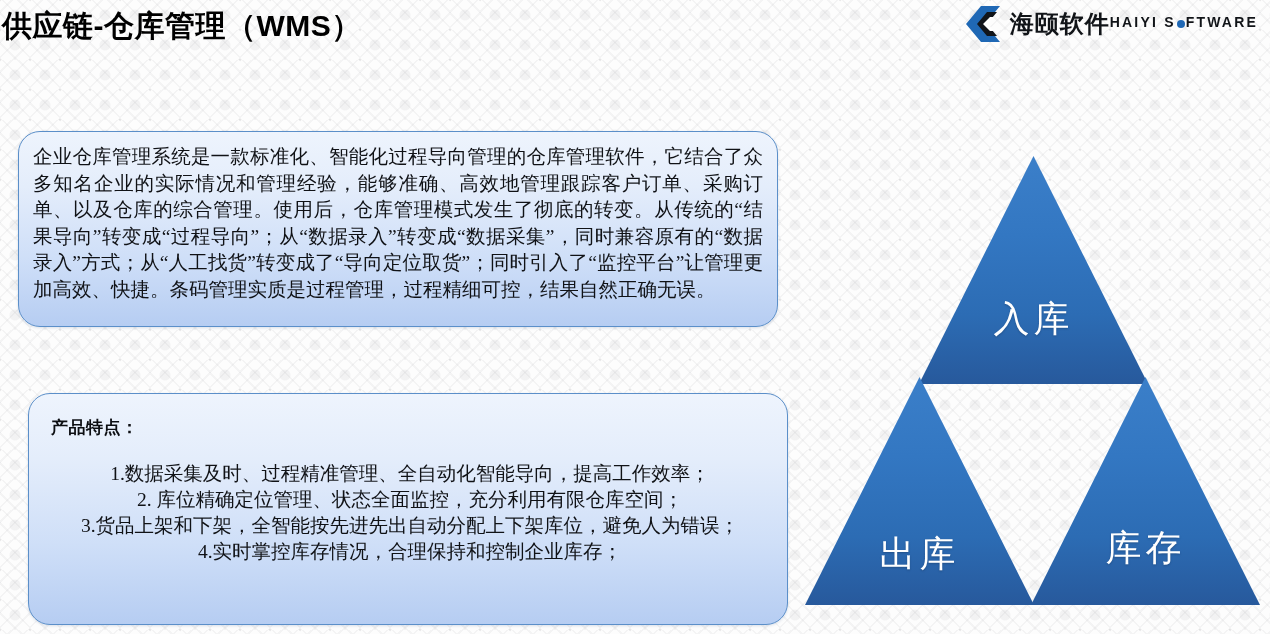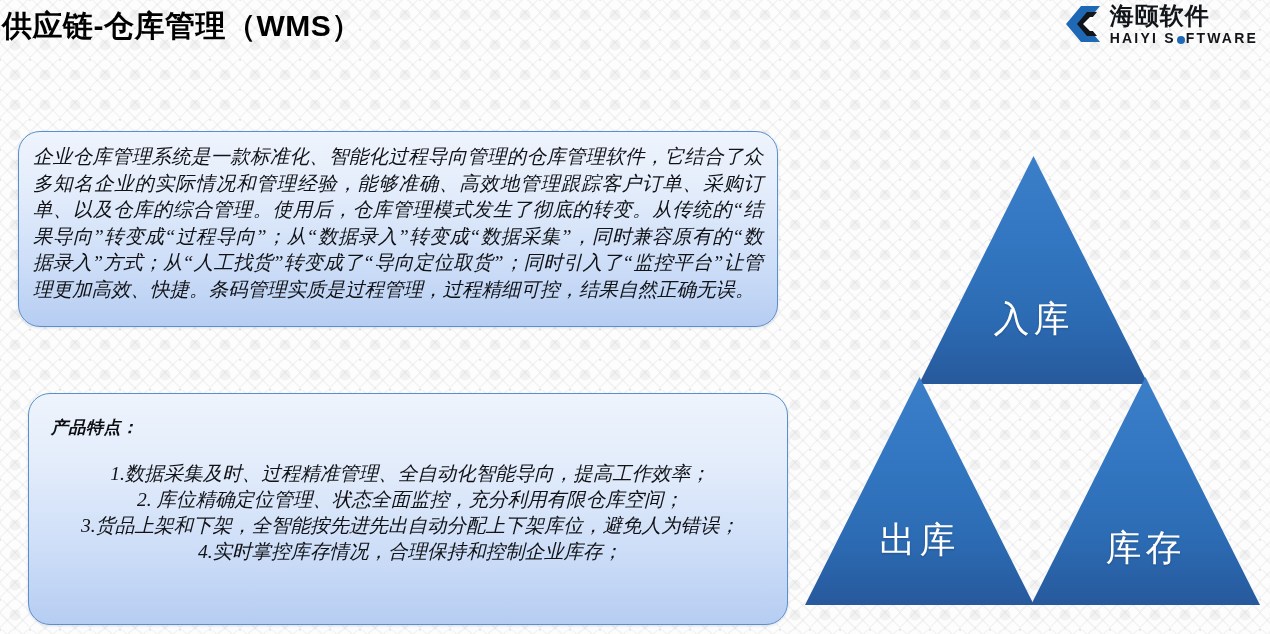--- a/index.html
+++ b/index.html
@@ -68,21 +68,21 @@
   }
   #logo .mark {
     width: 40px;
     height: 40px;
     position: relative;
     flex: none;
   }
   #logo .mark svg { display: block; }
   #logo .words {
     display: flex;
-    flex-direction: column;
+    flex-direction: row;
     justify-content: center;
     line-height: 1;
   }
   #logo .cn {
     font-size: 24px;
     font-weight: bold;
     color: #111418;
     letter-spacing: 1px;
     white-space: nowrap;
   }
@@ -109,21 +109,20 @@
   
   .panel {
     position: absolute;
     box-sizing: border-box;
     border: 1.4px solid #5b8fc9;
     border-radius: 22px;
     background: linear-gradient(to bottom, #eef4fd 0%, #e4edfb 28%, #cfdff8 65%, #b6cdf2 100%);
     box-shadow: 0 1px 3px rgba(60,90,140,0.18);
     color: #16181c;
     padding: 12px 14px 26px 14px;
-    font-style: italic;
   }
   #panel-intro {
     left: 18px;
     top: 131px;
     width: 760px;
     height: 196px;
   }
   #panel-features {
     left: 28px;
     top: 393px;
@@ -212,21 +211,21 @@
     height: 228px;
   }
   #tri-in .label { margin-bottom: 40px; }
 
   #tri-out {
     left: 5px;
     top: 237px;
     width: 229px;
     height: 228px;
   }
-  #tri-out .label { margin-bottom: 40px; }
+  #tri-out .label { margin-bottom: 26px; }
 
   #tri-stock {
     left: 231px;
     top: 237px;
     width: 229px;
     height: 228px;
   }
   #tri-stock .label { margin-bottom: 32px; }
 
   #wms-label {

